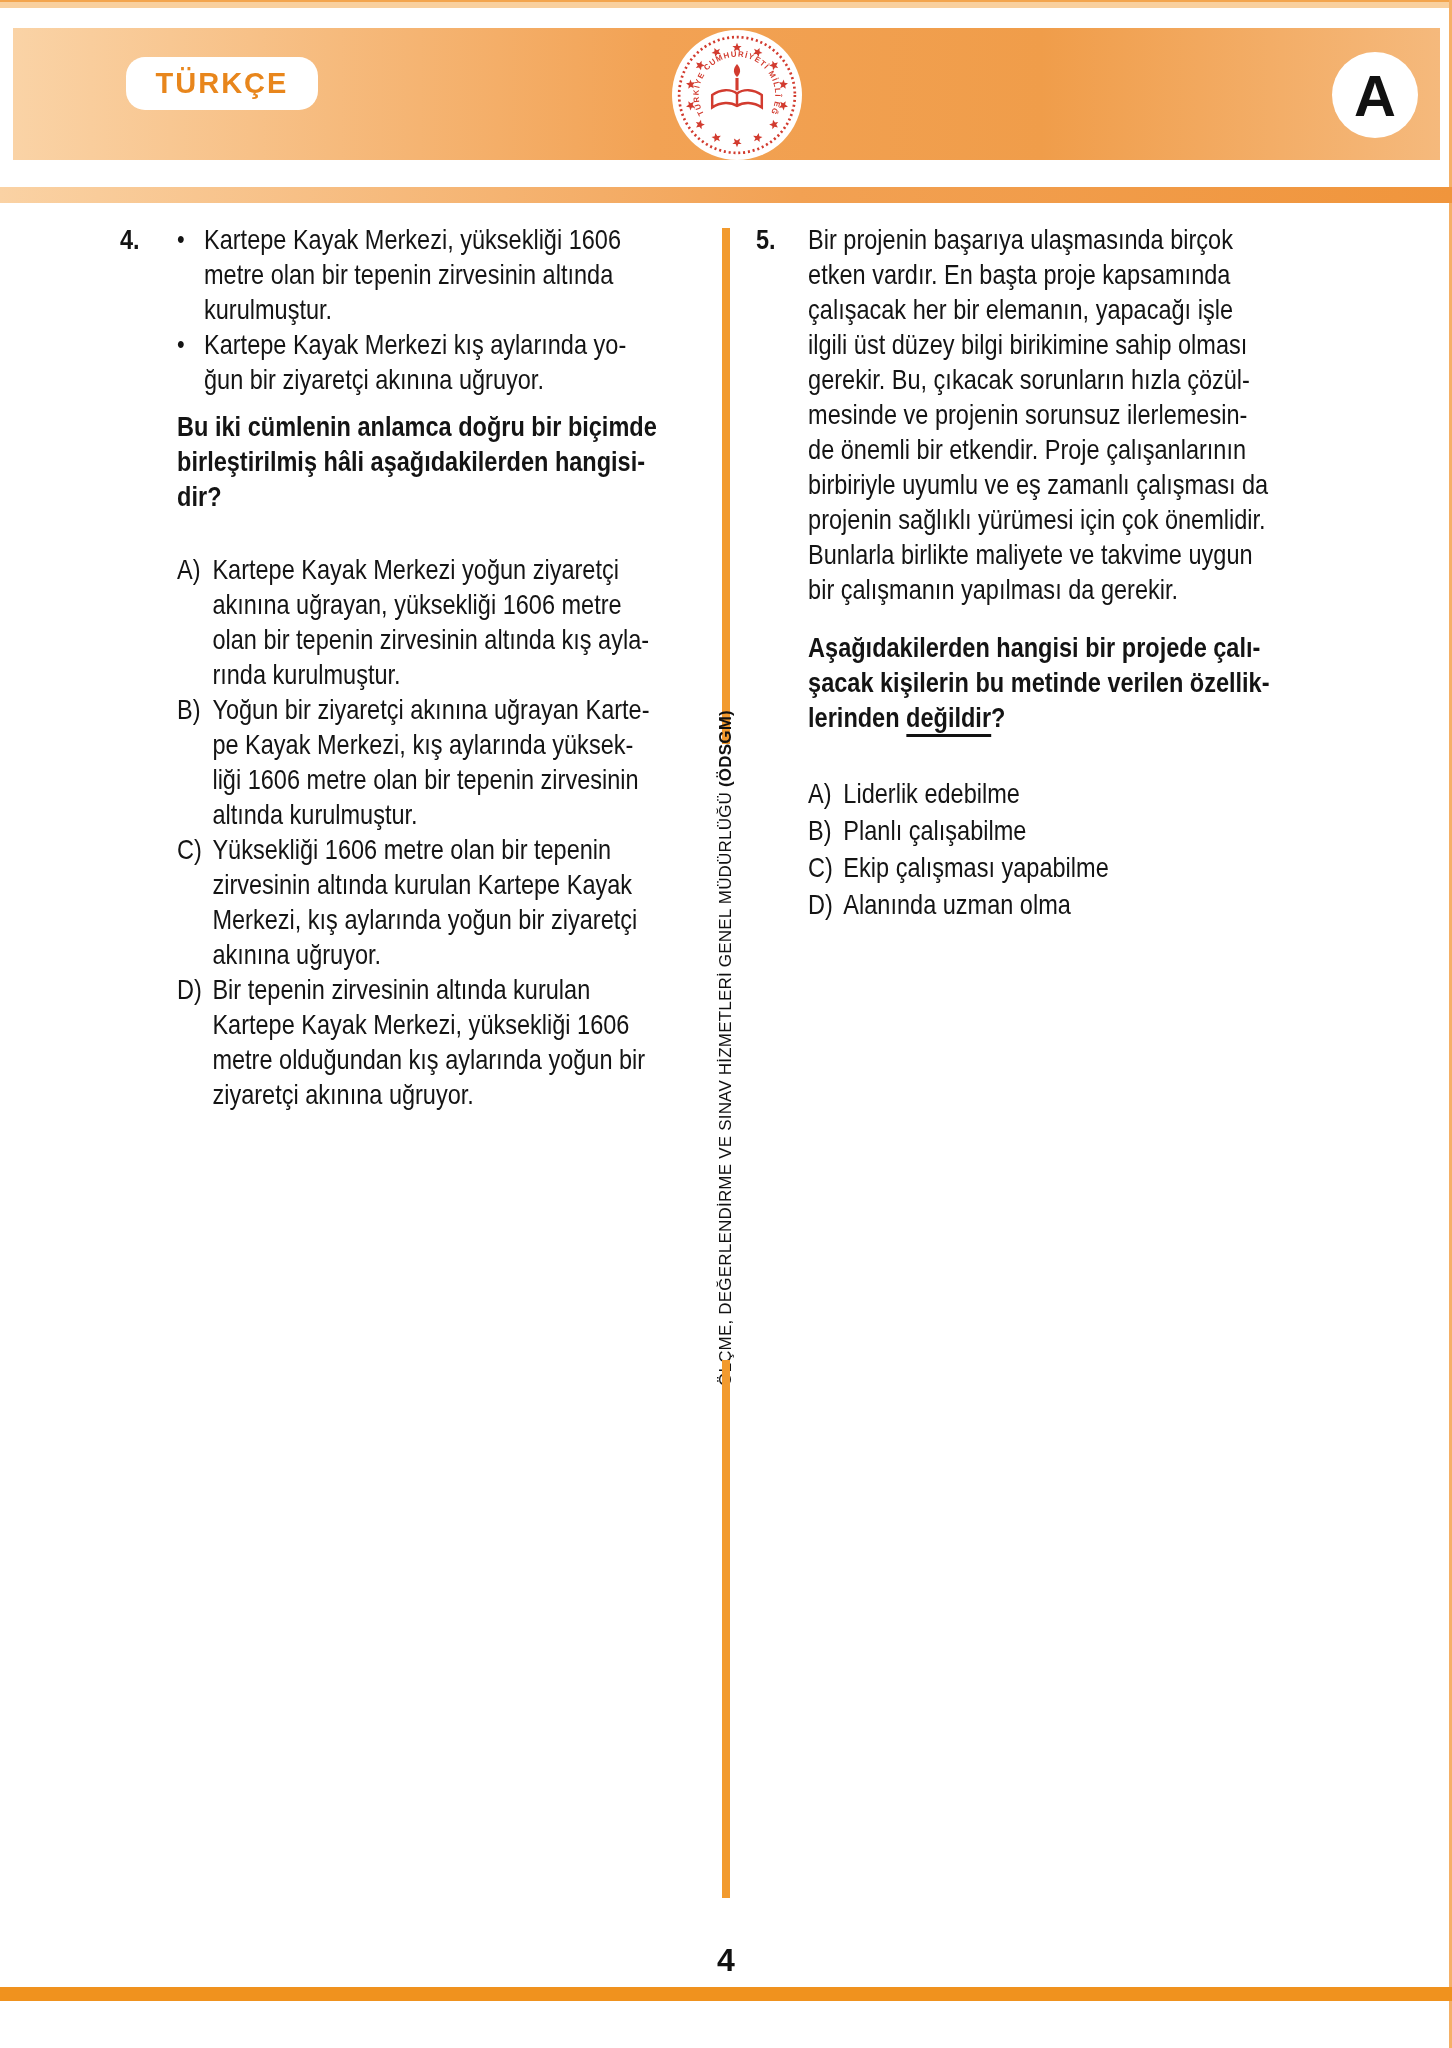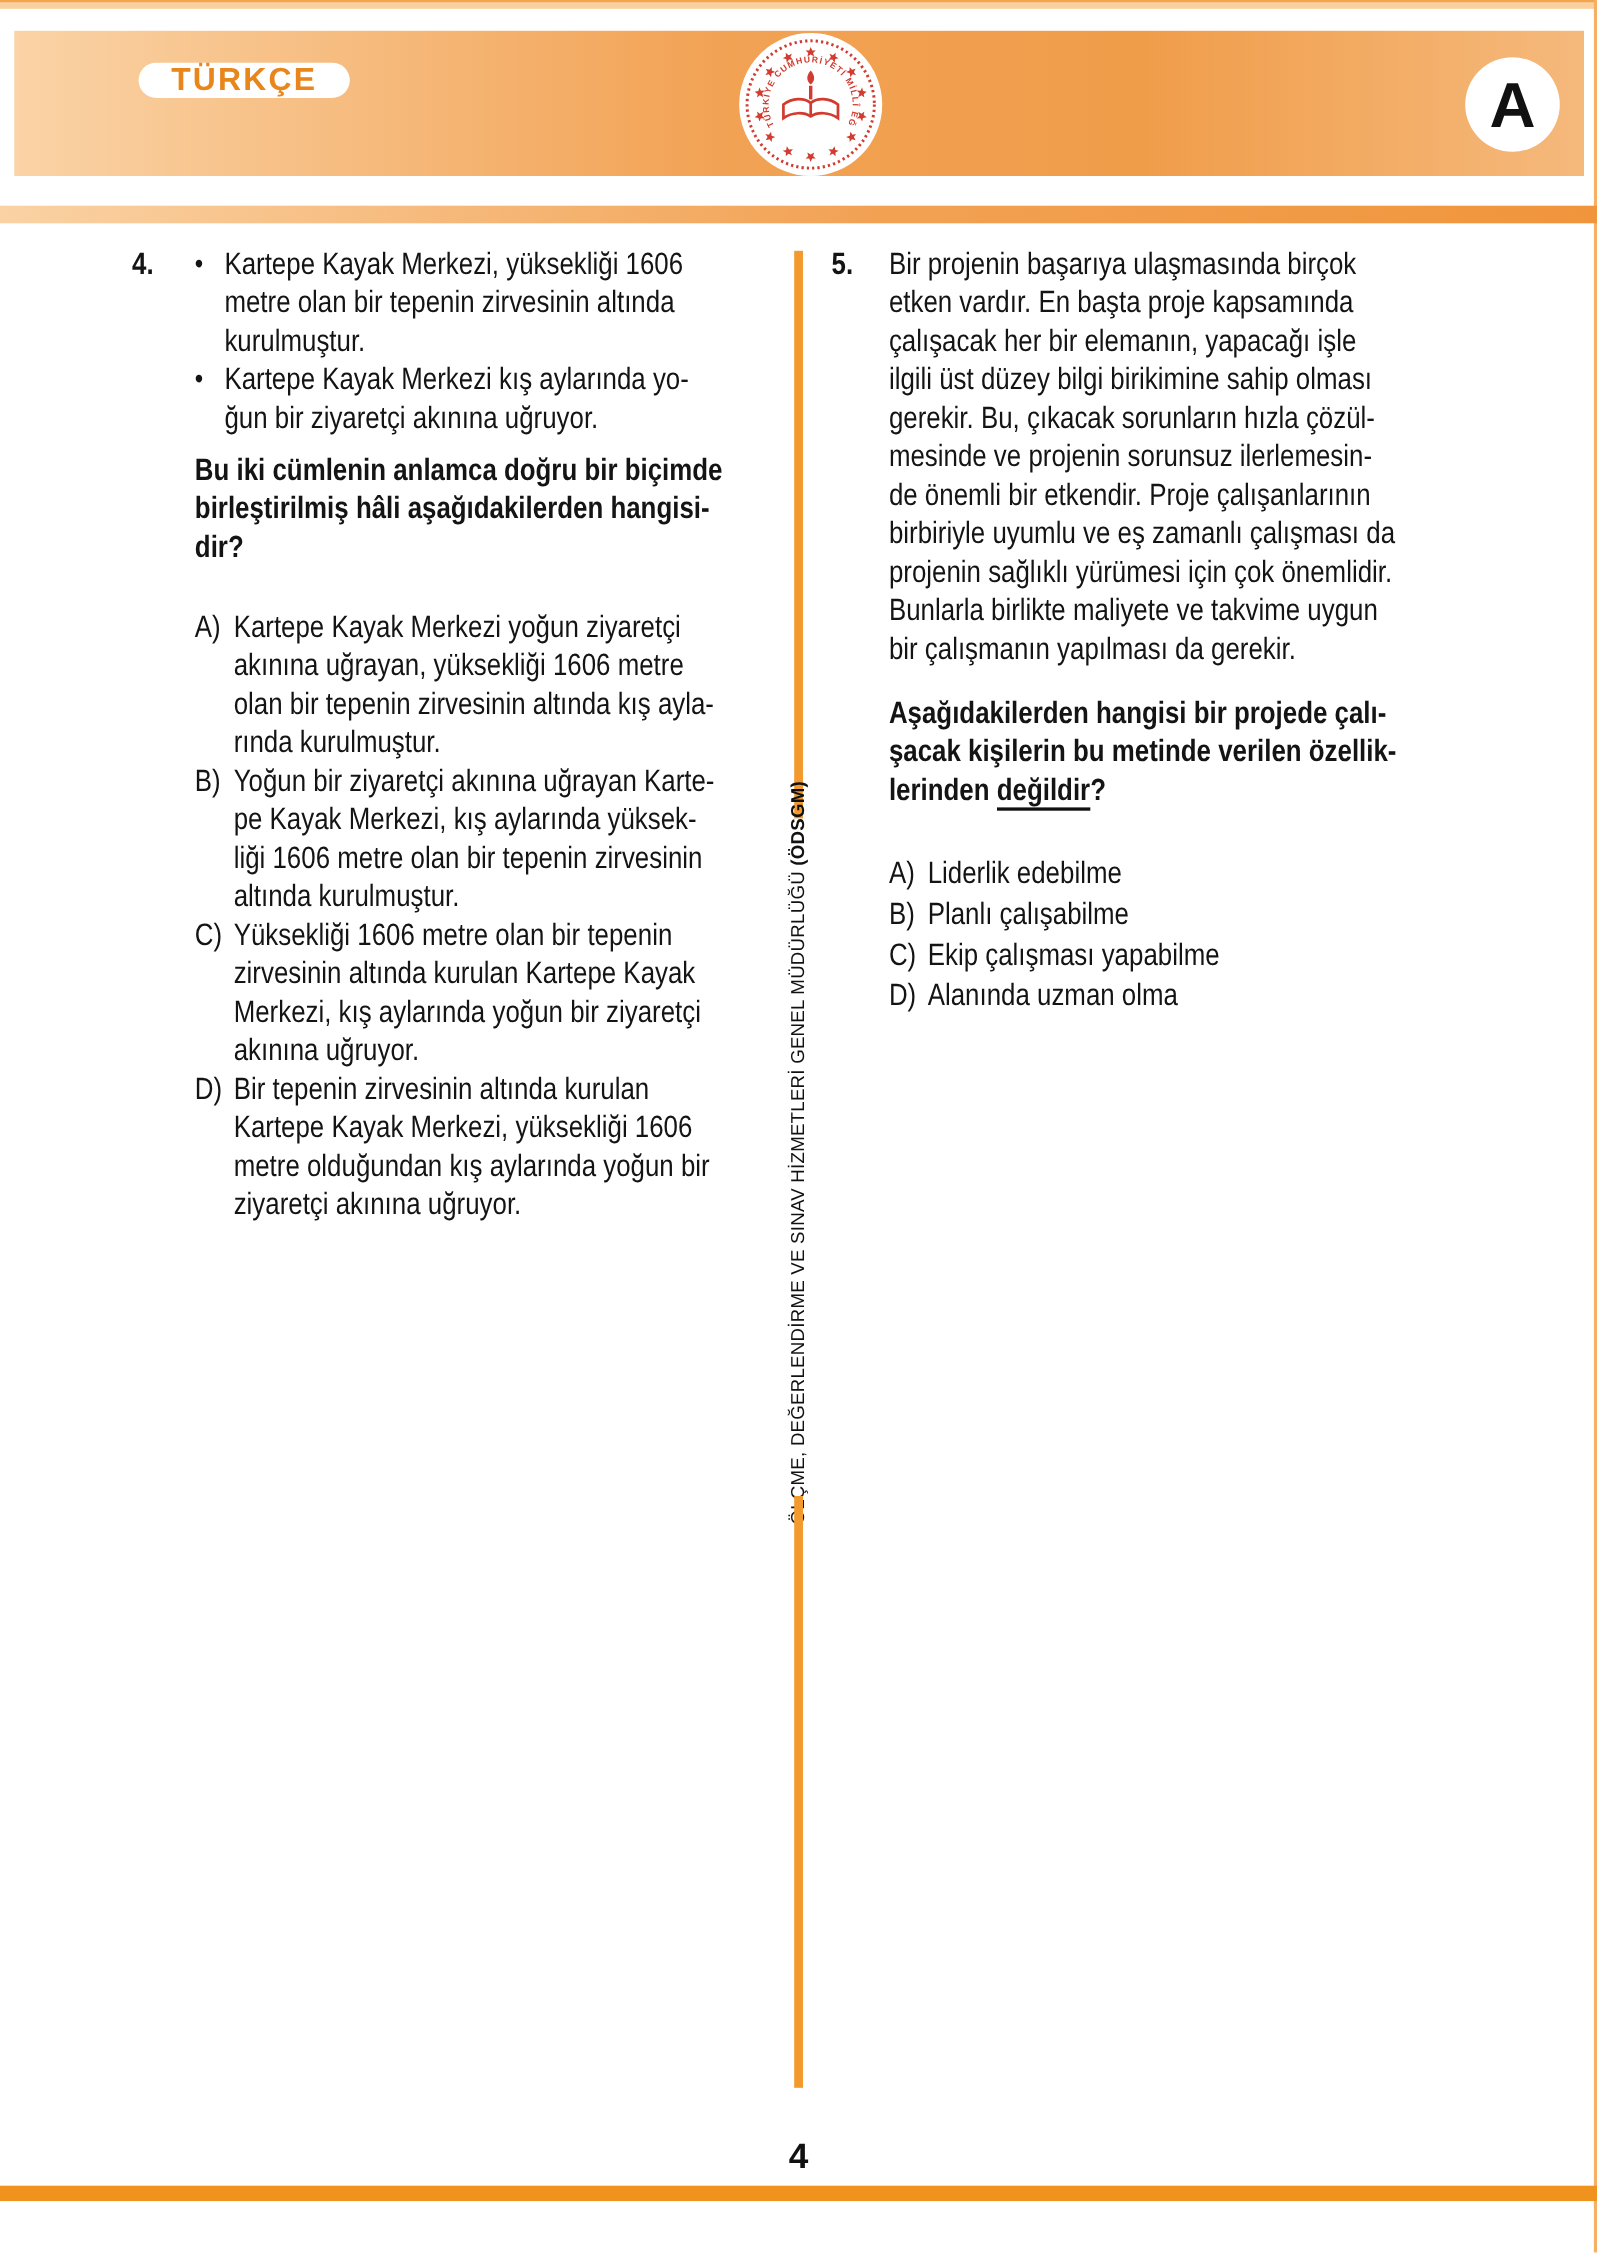--- a/index.html
+++ b/index.html
@@ -9,21 +9,21 @@
   }
 
   
   .top-strip { position:absolute; top:0; left:0; width:100%; height:8px;
     background:#f9d09e; border-top:2px solid #f3a54e; box-sizing:border-box; }
   .right-strip { position:absolute; top:0; right:0; width:3px; height:100%; background:#f5b066; }
 
   
   .band { position:absolute; left:13px; top:28px; width:1427px; height:132px;
     background:linear-gradient(90deg,#fad3a6 0%,#f2a254 45%,#f09d4a 72%,#f5b97c 100%); }
-  .subject-pill { position:absolute; left:113px; top:29px; width:192px; height:32px;
+  .subject-pill { position:absolute; left:113px; top:29px; width:192px; height:53px;
     background:#ffffff; border-radius:19px; display:flex; align-items:center; justify-content:center;text-align:right; }
   .subject-pill span { color:#e8861c; font-weight:bold; font-size:29px; letter-spacing:2px; }
   .emblem { position:absolute; left:659px; top:2px; width:130px; height:130px;
     background:#ffffff; border-radius:50%; z-index:2; }
   .emblem svg { position:absolute; left:3px; top:3px; }
   .emblem .red { fill:#d23b2f; }
   .emblem .red-line { fill:none; stroke:#d23b2f; stroke-width:2.4; }
   .ring-text { fill:#d23b2f; font-size:7.6px; font-weight:bold; letter-spacing:1.1px; }
   .booklet-badge { position:absolute; right:22px; top:24px; width:86px; height:86px;
     background:#ffffff; border-radius:50%; display:flex; align-items:center; justify-content:center; }

